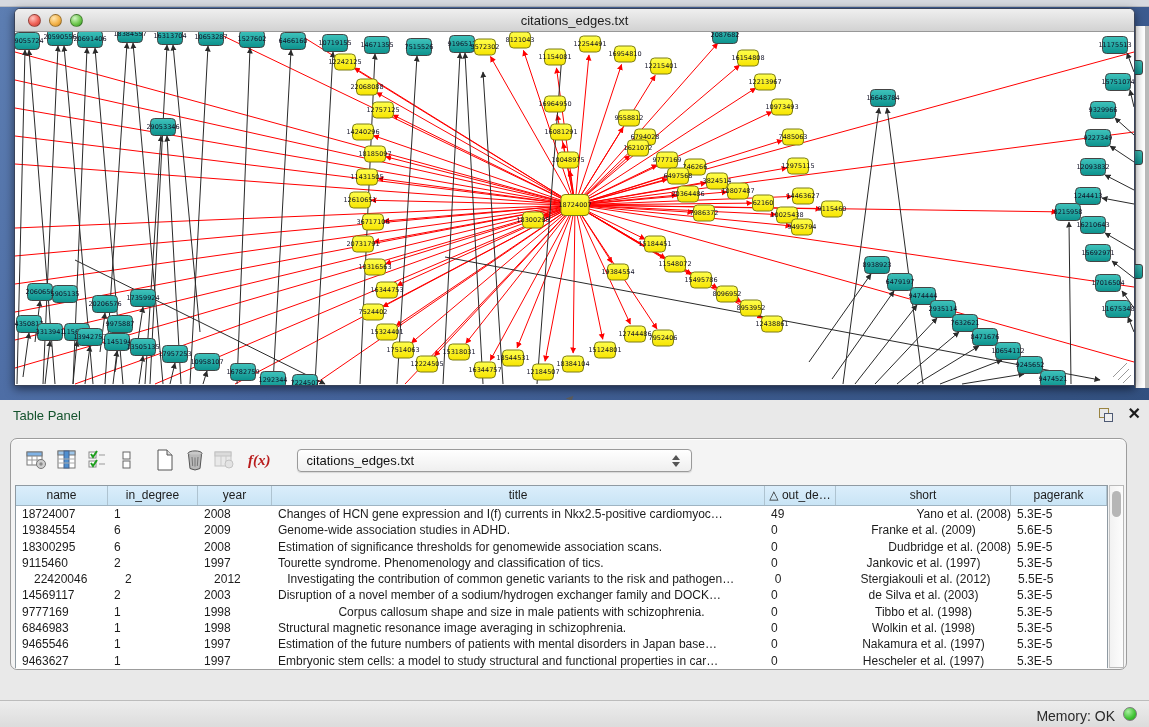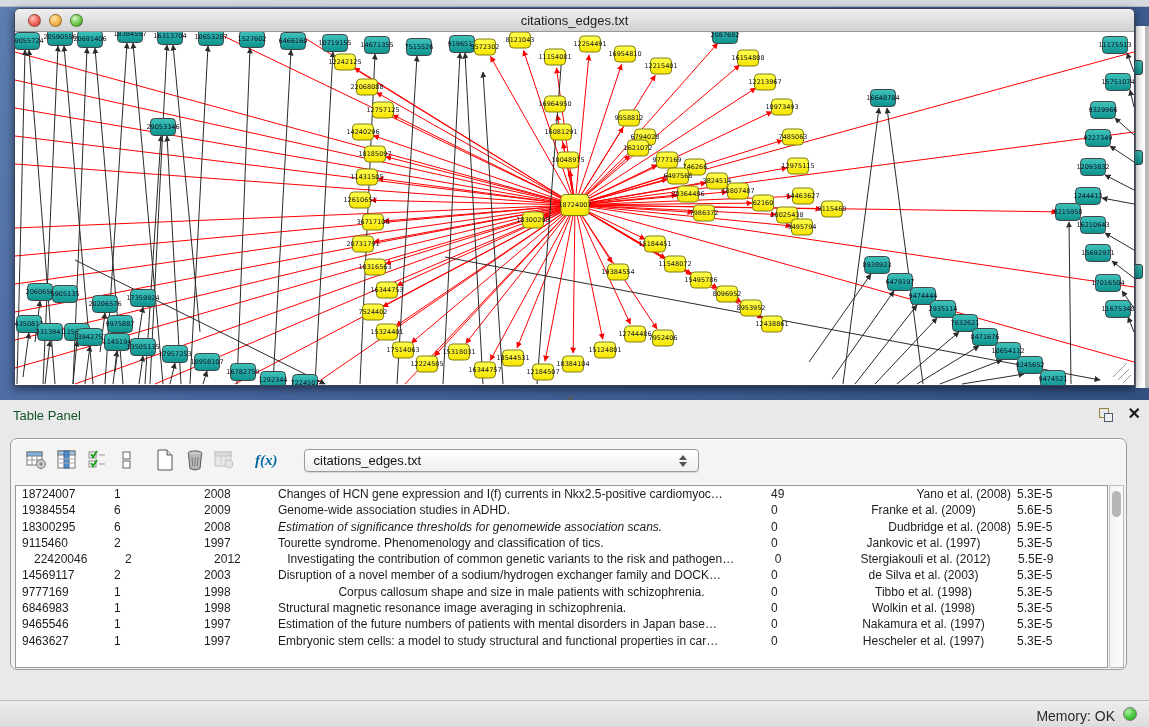--- a/index.html
+++ b/index.html
@@ -35,21 +35,21 @@
   .tp-float { position:absolute; right:34px; top:7px; width:17px; height:17px; }
   .tp-float .sq1 { position:absolute; left:1px; top:1px; width:10px; height:10px; border:1.4px solid #9a8440; }
   .tp-float .sq2 { position:absolute; left:6px; top:6px; width:9px; height:9px; border:1.4px solid #4e5a74; background:#eee; }
   .tp-close { position:absolute; right:8px; top:5px; font-size:16px; font-weight:bold; color:#1c1c1c; line-height:18px;}
 
   .tp-box { position:absolute; left:10px; top:38px; width:1117px; height:232px; background:#f4f4f4;
     border:1px solid #9c9c9c; border-radius:7px; box-shadow:inset 0 1px 0 #fff; }
   .toolbar { position:absolute; left:0; top:0; height:42px; width:100%; display:flex; align-items:center; padding-left:13px; }
   .tool-btn { width:26px; height:26px; margin-right:4px; display:flex; align-items:center; justify-content:center; }
   .tool-btn svg { display:block; }
-  .fx { font-family:"Liberation Serif",serif; font-style:italic; font-weight:bold; font-size:15px; color:#0369a1; margin:0 4px 0 13px;}
+  .fx { font-family:"Liberation Serif",serif; font-style:italic; font-weight:bold; font-size:15px; color:#b91c1c; margin:0 4px 0 6px;}
   .dropdown { position:relative; width:395px; height:23px; margin-left:22px; border:1px solid #9a9a9a; border-radius:4px;
     background:linear-gradient(#ffffff,#efefef); font-size:13px; line-height:21px; padding-left:9px; color:#111;
     box-shadow:0 1px 1px rgba(0,0,0,.12); }
   .dd-stepper { position:absolute; right:9px; top:2px; width:11px; height:18px; display:flex; flex-direction:column; align-items:center; justify-content:center; }
   .dd-stepper .up   { width:0;height:0;border-left:4px solid transparent;border-right:4px solid transparent;border-bottom:5px solid #555; margin-bottom:2px;}
   .dd-stepper .down { width:0;height:0;border-left:4px solid transparent;border-right:4px solid transparent;border-top:5px solid #555;}
 
   .grid-wrap { position:absolute; left:4px; top:46px; width:1093px; height:183px; border:1px solid #8f9aa2; background:#fff; }
   .grid-header { display:flex; height:20px; background:linear-gradient(#dbeefb,#c9e4f5); border-bottom:1px solid #9fb4c2; }
   .grid-header .hcell { font-size:12px; color:#1c1c1c; text-align:center; line-height:19px; border-right:1px solid #aec3d0;
@@ -572,20 +572,29 @@
       <div class="dropdown">
         <span>citations_edges.txt</span>
         <div class="dd-stepper">
             <div class="up"></div>
             <div class="down"></div>
           </div>
       </div>
     </div>
 
     <div class="grid-wrap">
+      <div class="grid-header" id="grid-header">
+          <div class="hcell" style="width: 92px;">name</div>
+          <div class="hcell" style="width: 90px;">in_degree</div>
+          <div class="hcell" style="width: 74px;">year</div>
+          <div class="hcell" style="width: 493px;">title</div>
+          <div class="hcell" style="width: 71px;">△ out_de…</div>
+          <div class="hcell" style="width: 175px;">short</div>
+          <div class="hcell" style="width: 96px;">pagerank</div>
+        </div>
       <div class="grid-body" id="grid-body">
           <div class="row">
             <div class="cell" style="width: 92px;">18724007</div>
             <div class="cell" style="width: 90px;">1</div>
             <div class="cell" style="width: 74px;">2008</div>
             <div class="cell" style="width: 493px;">Changes of HCN gene expression and I(f) currents in Nkx2.5-positive cardiomyoc…</div>
             <div class="cell" style="width: 71px;">49</div>
             <div class="cell center" style="width: 175px; text-align: right;">Yano et al. (2008)</div>
             <div class="cell" style="width: 96px;">5.3E-5</div>
           </div>
@@ -595,42 +604,42 @@
             <div class="cell" style="width: 74px;">2009</div>
             <div class="cell" style="width: 493px;">Genome-wide association studies in ADHD.</div>
             <div class="cell" style="width: 71px;">0</div>
             <div class="cell center" style="width: 175px;">Franke et al. (2009)</div>
             <div class="cell" style="width: 96px;">5.6E-5</div>
           </div>
           <div class="row">
             <div class="cell" style="width: 92px;">18300295</div>
             <div class="cell" style="width: 90px;">6</div>
             <div class="cell" style="width: 74px;">2008</div>
-            <div class="cell" style="width: 493px; font-style: italic;">Estimation of significance thresholds for genomewide association scans.</div>
+            <div class="cell" style="width: 493px;">Estimation of significance thresholds for genomewide association scans.</div>
             <div class="cell" style="width: 71px;">0</div>
             <div class="cell center" style="width: 175px; text-align: right;">Dudbridge et al. (2008)</div>
             <div class="cell" style="width: 96px;">5.9E-5</div>
           </div>
           <div class="row">
             <div class="cell" style="width: 92px;">9115460</div>
             <div class="cell" style="width: 90px;">2</div>
             <div class="cell" style="width: 74px;">1997</div>
             <div class="cell" style="width: 493px;">Tourette syndrome. Phenomenology and classification of tics.</div>
             <div class="cell" style="width: 71px;">0</div>
             <div class="cell center" style="width: 175px;">Jankovic et al. (1997)</div>
             <div class="cell" style="width: 96px;">5.3E-5</div>
           </div>
           <div class="row">
             <div class="cell" style="width: 92px; margin-left: 12px;">22420046</div>
             <div class="cell" style="width: 90px;">2</div>
             <div class="cell" style="width: 74px;">2012</div>
             <div class="cell" style="width: 493px;">Investigating the contribution of common genetic variants to the risk and pathogen…</div>
             <div class="cell" style="width: 71px;">0</div>
             <div class="cell center" style="width: 175px;">Stergiakouli et al. (2012)</div>
-            <div class="cell" style="width: 96px;">5.5E-9</div>
+            <div class="cell" style="width: 96px;">5.5E-5</div>
           </div>
           <div class="row">
             <div class="cell" style="width: 92px;">14569117</div>
             <div class="cell" style="width: 90px;">2</div>
             <div class="cell" style="width: 74px;">2003</div>
             <div class="cell" style="width: 493px;">Disruption of a novel member of a sodium/hydrogen exchanger family and DOCK…</div>
             <div class="cell" style="width: 71px;">0</div>
             <div class="cell center" style="width: 175px;">de Silva et al. (2003)</div>
             <div class="cell" style="width: 96px;">5.3E-5</div>
           </div>

